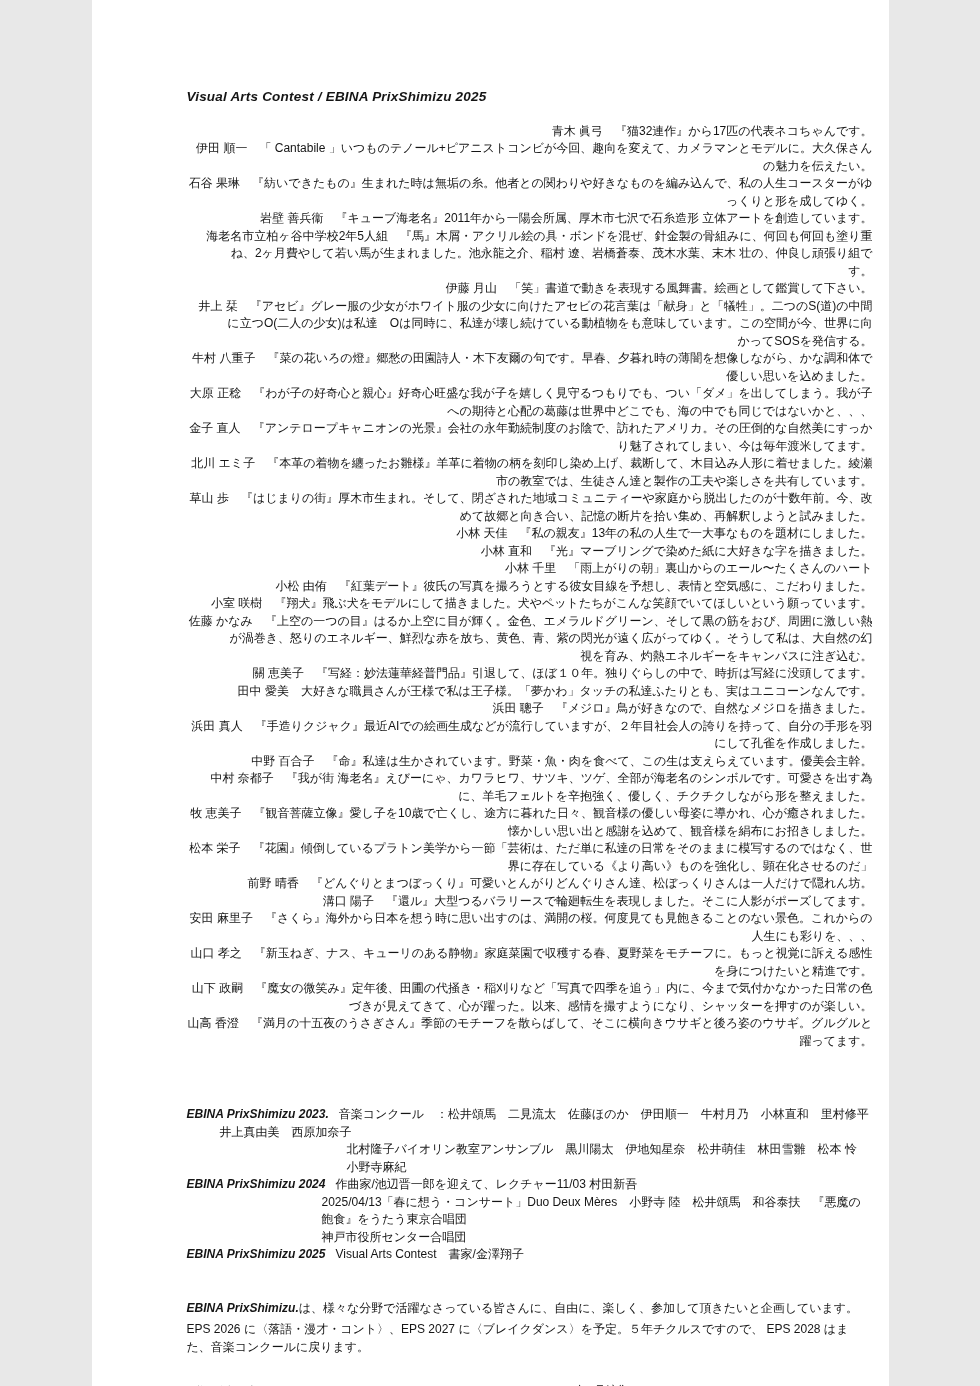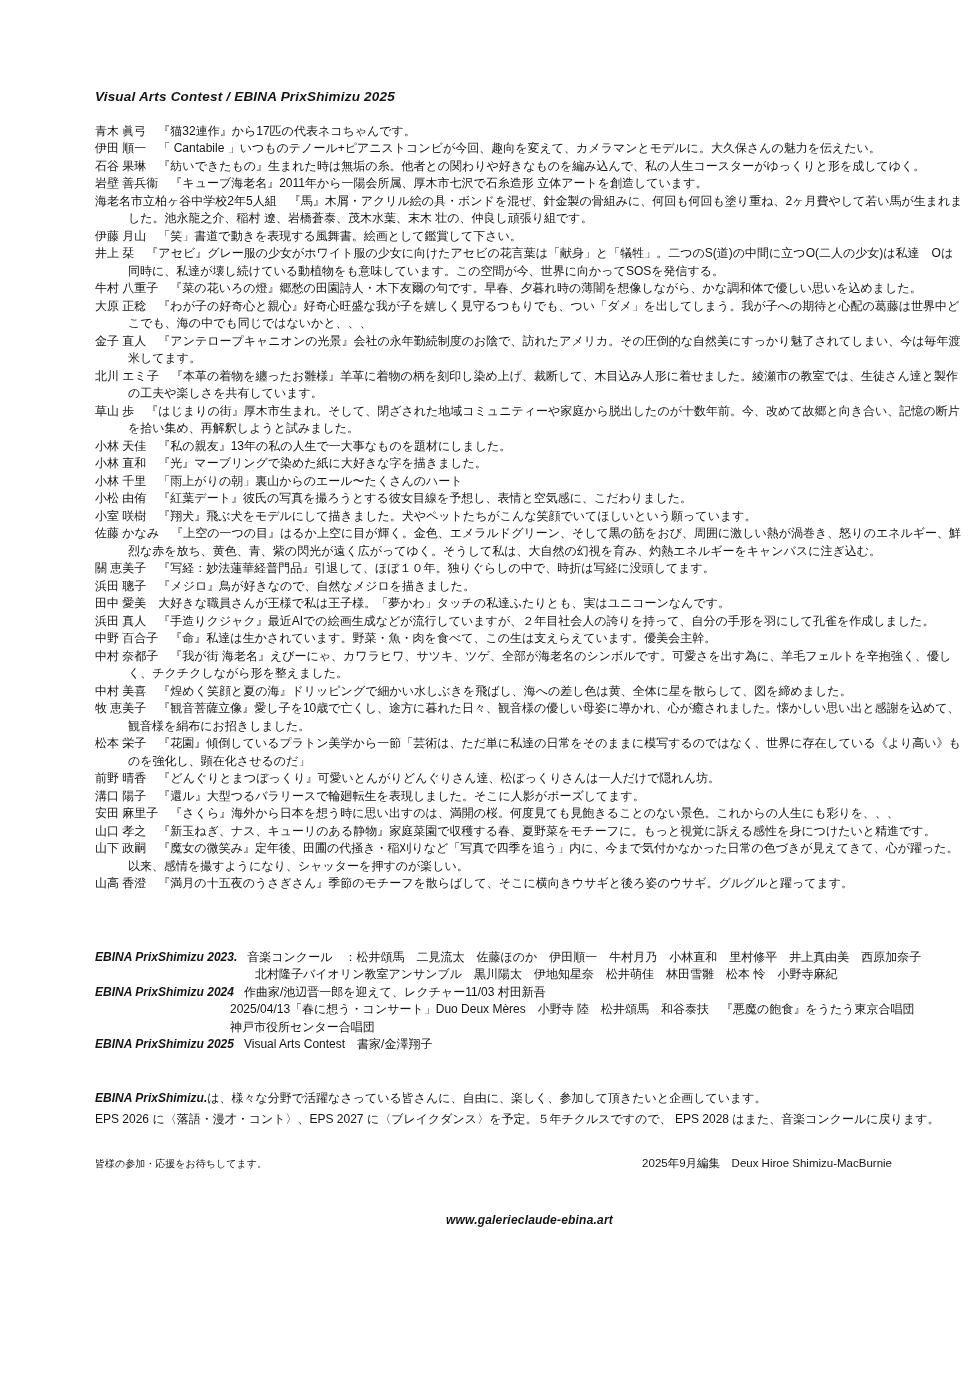--- a/index.html
+++ b/index.html
@@ -1,28 +1,28 @@
 <!DOCTYPE html>
 <html lang="ja"><head>
 <meta charset="utf-8">
 <style>
   html,body{margin:0;padding:0;background:#e8e8e8;}
   .page{
-    width:980px;height:1386px;box-sizing:border-box;margin:0 auto;
+    width:797px;height:1386px;box-sizing:border-box;margin:0 auto;
     background:#ffffff;color:#151515;
     font-family:"Liberation Sans","DejaVu Sans",sans-serif;
     font-size:12px;line-height:17.5px;
     padding:88px 16px 0 95px;overflow:hidden;
   }
   .title{
     font-size:13.5px;font-weight:bold;font-style:italic;
     margin:0 0 17px 0;letter-spacing:.2px;
   }
   .entries{margin:0;}
-  .entry{margin:0;padding-left:33px;text-indent:-33px;}
+  .entry{margin:0;padding-left:33px;text-indent:-33px;text-align:right;}
   .ename{margin-right:12px;white-space:nowrap;}
   .history{margin-top:56px;}
   .hrow{margin:0;padding-left:33px;text-indent:-33px;}
   .hlabel{font-weight:bold;font-style:italic;margin-right:10px;}
   .hcont{margin:0;}
   .hcont.c0{padding-left:160px;}
   .hcont.c1{padding-left:135px;}
   .outro{margin-top:36px;}
   .outro p{margin:0 0 4px 0;}
   .olabel{font-weight:bold;font-style:italic;}
@@ -73,32 +73,31 @@
   <p class="entry"><span class="ename">小林 千里</span><span class="etext">「雨上がりの朝」裏山からのエール〜たくさんのハート</span></p>
 
   <p class="entry"><span class="ename">小松 由侑</span><span class="etext">『紅葉デート』彼氏の写真を撮ろうとする彼女目線を予想し、表情と空気感に、こだわりました。</span></p>
 
   <p class="entry"><span class="ename">小室 咲樹</span><span class="etext">『翔犬』飛ぶ犬をモデルにして描きました。犬やペットたちがこんな笑顔でいてほしいという願っています。</span></p>
 
   <p class="entry"><span class="ename">佐藤 かなみ</span><span class="etext">『上空の一つの目』はるか上空に目が輝く。金色、エメラルドグリーン、そして黒の筋をおび、周囲に激しい熱が渦巻き、怒りのエネルギー、鮮烈な赤を放ち、黄色、青、紫の閃光が遠く広がってゆく。そうして私は、大自然の幻視を育み、灼熱エネルギーをキャンバスに注ぎ込む。</span></p>
 
   <p class="entry"><span class="ename">關 恵美子</span><span class="etext">『写経：妙法蓮華経普門品』引退して、ほぼ１０年。独りぐらしの中で、時折は写経に没頭してます。</span></p>
 
+  <p class="entry"><span class="ename">田中 愛美</span><span class="etext">大好きな職員さんが王様で私は王子様。「夢かわ」タッチの私達ふたりとも、実はユニコーンなんです。</span></p>
+
   <p class="entry"><span class="ename">浜田 聰子</span><span class="etext">『メジロ』鳥が好きなので、自然なメジロを描きました。</span></p>
-
-  <p class="entry"><span class="ename">田中 愛美</span><span class="etext">大好きな職員さんが王様で私は王子様。「夢かわ」タッチの私達ふたりとも、実はユニコーンなんです。</span></p>
 
   <p class="entry"><span class="ename">浜田 真人</span><span class="etext">『手造りクジャク』最近AIでの絵画生成などが流行していますが、２年目社会人の誇りを持って、自分の手形を羽にして孔雀を作成しました。</span></p>
 
 
   <p class="entry"><span class="ename">中野 百合子</span><span class="etext">『命』私達は生かされています。野菜・魚・肉を食べて、この生は支えらえています。優美会主幹。</span></p>
 
   <p class="entry"><span class="ename">中村 奈都子</span><span class="etext">『我が街 海老名』えびーにゃ、カワラヒワ、サツキ、ツゲ、全部が海老名のシンボルです。可愛さを出す為に、羊毛フェルトを辛抱強く、優しく、チクチクしながら形を整えました。</span></p>
 
-  <p class="entry"><span class="ename">中村 美喜</span><span class="etext">『煌めく笑顔と夏の海』ドリッピングで細かい水しぶきを飛ばし、海への差し色は黄、全体に星を散らして、図を締めました。</span></p>
 
   <p class="entry"><span class="ename">牧 恵美子</span><span class="etext">『観音菩薩立像』愛し子を10歳で亡くし、途方に暮れた日々、観音様の優しい母姿に導かれ、心が癒されました。懐かしい思い出と感謝を込めて、観音様を絹布にお招きしました。</span></p>
 
   <p class="entry"><span class="ename">松本 栄子</span><span class="etext">『花園』傾倒しているプラトン美学から一節「芸術は、ただ単に私達の日常をそのままに模写するのではなく、世界に存在している《より高い》ものを強化し、顕在化させるのだ」</span></p>
 
   <p class="entry"><span class="ename">前野 晴香</span><span class="etext">『どんぐりとまつぼっくり』可愛いとんがりどんぐりさん達、松ぼっくりさんは一人だけで隠れん坊。</span></p>
 
   <p class="entry"><span class="ename">溝口 陽子</span><span class="etext">『還ル』大型つるバラリースで輪廻転生を表現しました。そこに人影がポーズしてます。</span></p>
 
   <p class="entry"><span class="ename">安田 麻里子</span><span class="etext">『さくら』海外から日本を想う時に思い出すのは、満開の桜。何度見ても見飽きることのない景色。これからの人生にも彩りを、、、</span></p>

